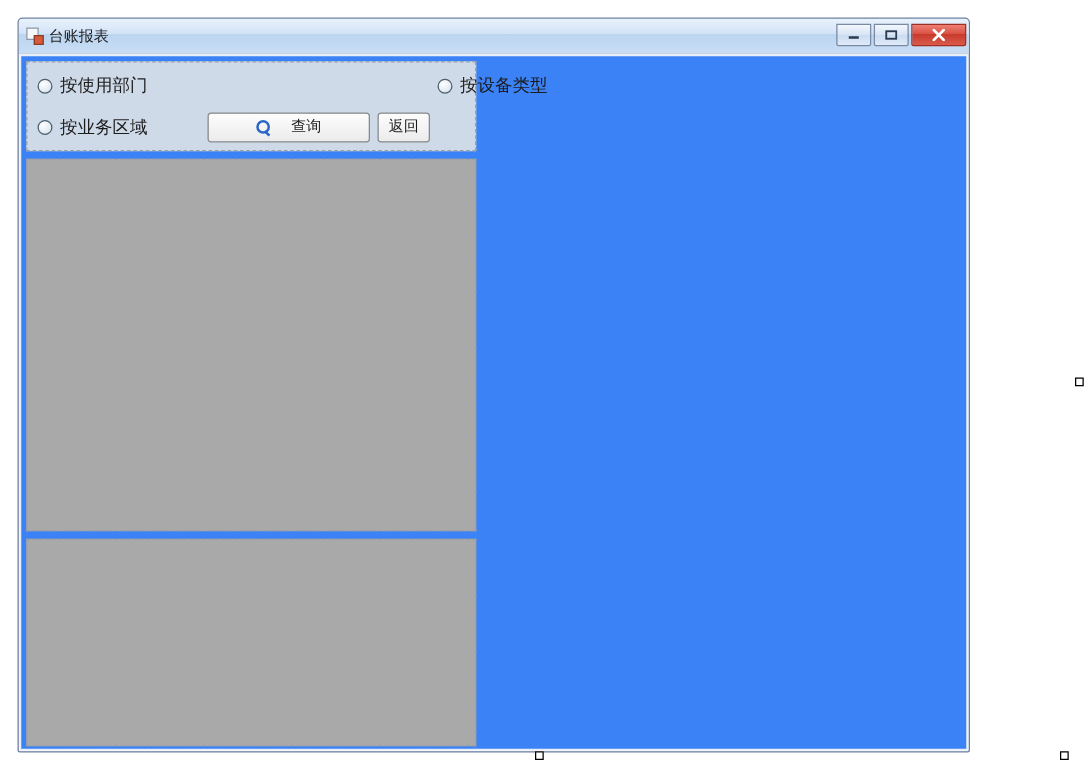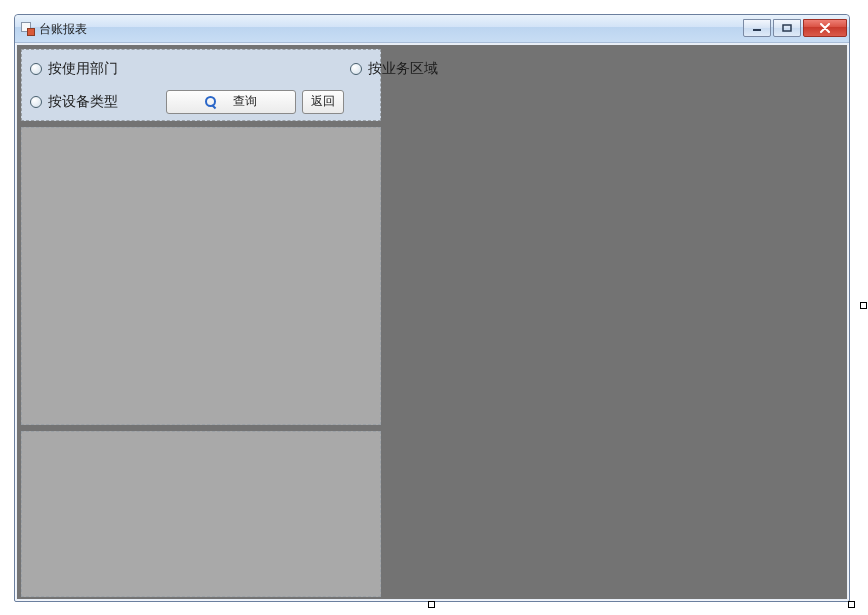--- a/index.html
+++ b/index.html
@@ -24,21 +24,21 @@
     position: absolute;
     width: 7px; height: 7px;
     background: #fff;
     border: 1px solid #000;
   }
 
   
   .win-frame {
     position: absolute;
     left: 14px; top: 14px;
-    width: 836px;
+    width: 762px;
     height: 588px;
     border: 1px solid #6b7f9e;
     border-radius: 4px 4px 2px 2px;
     background: #e9eff7;
     box-shadow: 0 0 0 1px rgba(255,255,255,0.4) inset;
   }
 
   
   .titlebar {
     height: 28px;
@@ -96,21 +96,21 @@
     border-color: #9e2f24;
     color: #fff;
   }
   .win-btn svg { display: block; }
 
   
   .client {
     position: absolute;
     left: 2px; right: 2px; bottom: 2px;
     top: 30px;
-    background: #737373;
+    background: #3b82f6;
   }
 
   
   .hatched {
     position: absolute;
     border: 1px dashed #9aa0a6;
   }
 
   
   .filter-panel {
@@ -218,25 +218,25 @@
 
       <div class="hatched filter-panel">
         <label class="radio">
           <span class="dot"></span>
           <span>按使用部门</span>
         </label>
         <span></span>
           <span></span>
         <label class="radio">
           <span class="dot"></span>
-          <span>按业务区域</span>
+          <span>按设备类型</span>
         </label>
         <label class="radio">
           <span class="dot"></span>
-          <span>按设备类型</span>
+          <span>按业务区域</span>
         </label>
         <span class="btn">
           <span class="mag"></span>
           <span>查询</span>
         </span>
         <span class="btn">
           <span>返回</span>
         </span>
       </div>
 

